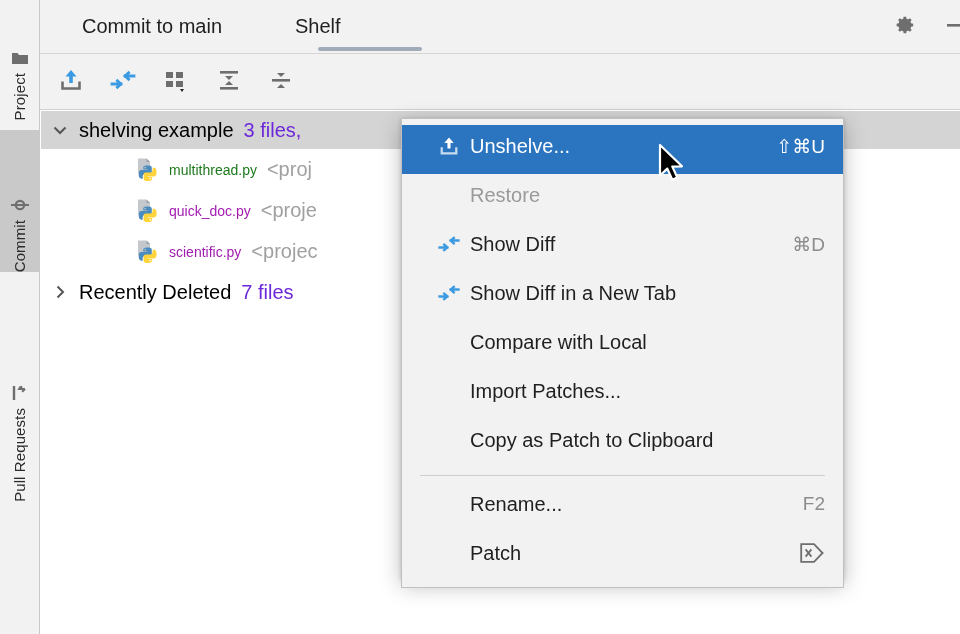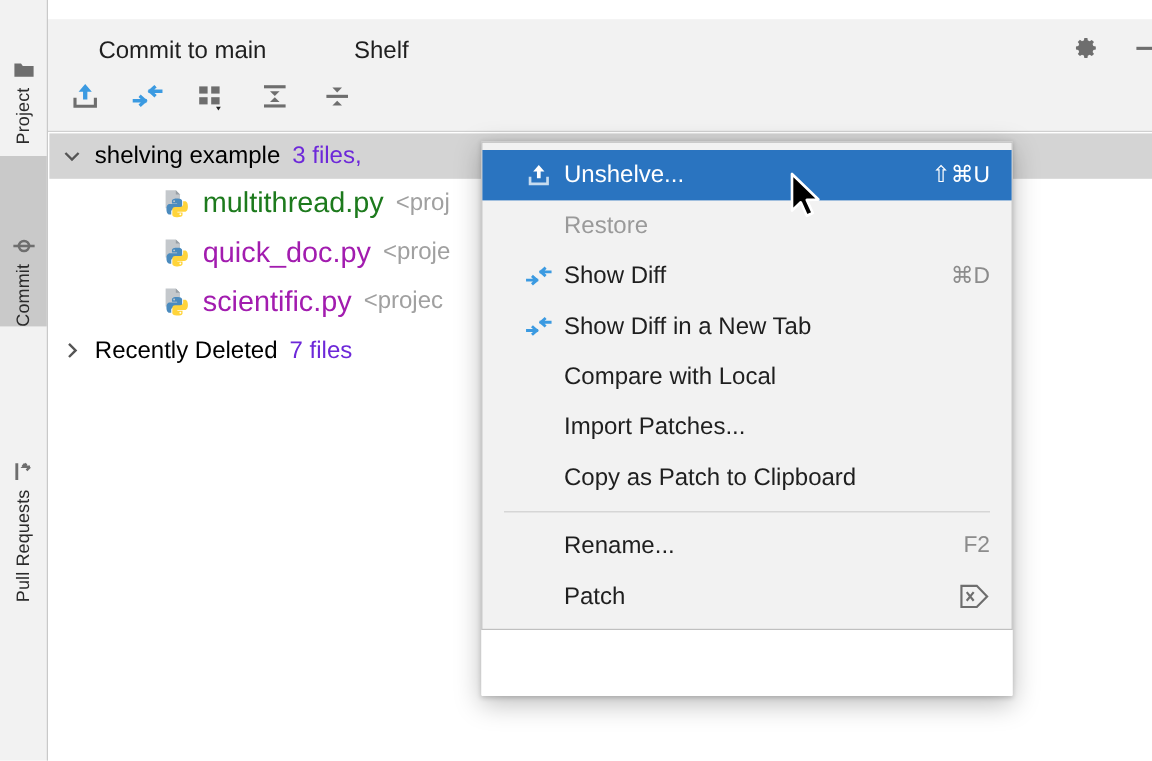--- a/index.html
+++ b/index.html
@@ -57,21 +57,21 @@
     height: 18px;
     display: block;
   }
   .rail-tab.active {
     background: #c9c9c9;
   }
 
   
   .tabstrip {
     position: absolute;
-    left: 40px; top: 16px;
+    left: 40px; top: 0;
     width: 920px;
     height: 54px;
     background: #f2f2f2;
     border-bottom: 1px solid #d6d6d6;
     box-sizing: border-box;
   }
   .tab {
     position: absolute;
     top: 0;
     height: 53px;
@@ -149,21 +149,21 @@
   .node-name {
     font-size: 20px;
     color: #000000;
   }
   .node-count {
     font-size: 20px;
     color: #6d28d9;
     margin-left: 10px;
   }
   .file-indent { width: 94px; min-width: 94px; }
-  .file-name { font-size: 24px; }
+  .file-name { font-size: 14px; }
   .file-name.green { color: #1d7a1d; }
   .file-name.blue  { color: #a21caf; }
   .file-path { font-size: 20px; color: #a0a0a0; margin-left: 10px; }
   .pyicon { width: 26px; min-width: 26px; height: 26px; margin-right: 8px; display:block; }
 
   
   .ctx-shadow {
     position: absolute;
     left: 401px; top: 118px;
     width: 443px; height: 462px;
@@ -180,21 +180,21 @@
     box-sizing: border-box;
     padding: 6px 0 6px 0;
     font-size: 20px;
     color: #1f1f1f;
   }
   .ctx-item {
     position: relative;
     height: 42px;
     display: flex;
     align-items: center;
-    padding: 0 18px 0 0;
+    padding: 0 18px 7px 0;
     cursor: default;
     white-space: nowrap;
   }
   .ctx-item.highlight { background: #2a74c0; color: #ffffff; }
   .ctx-item.disabled { color: #9a9a9a; }
   .ctx-icon {
     width: 42px; min-width: 42px;
     height: 26px;
     margin-left: 26px;
     display: flex;

